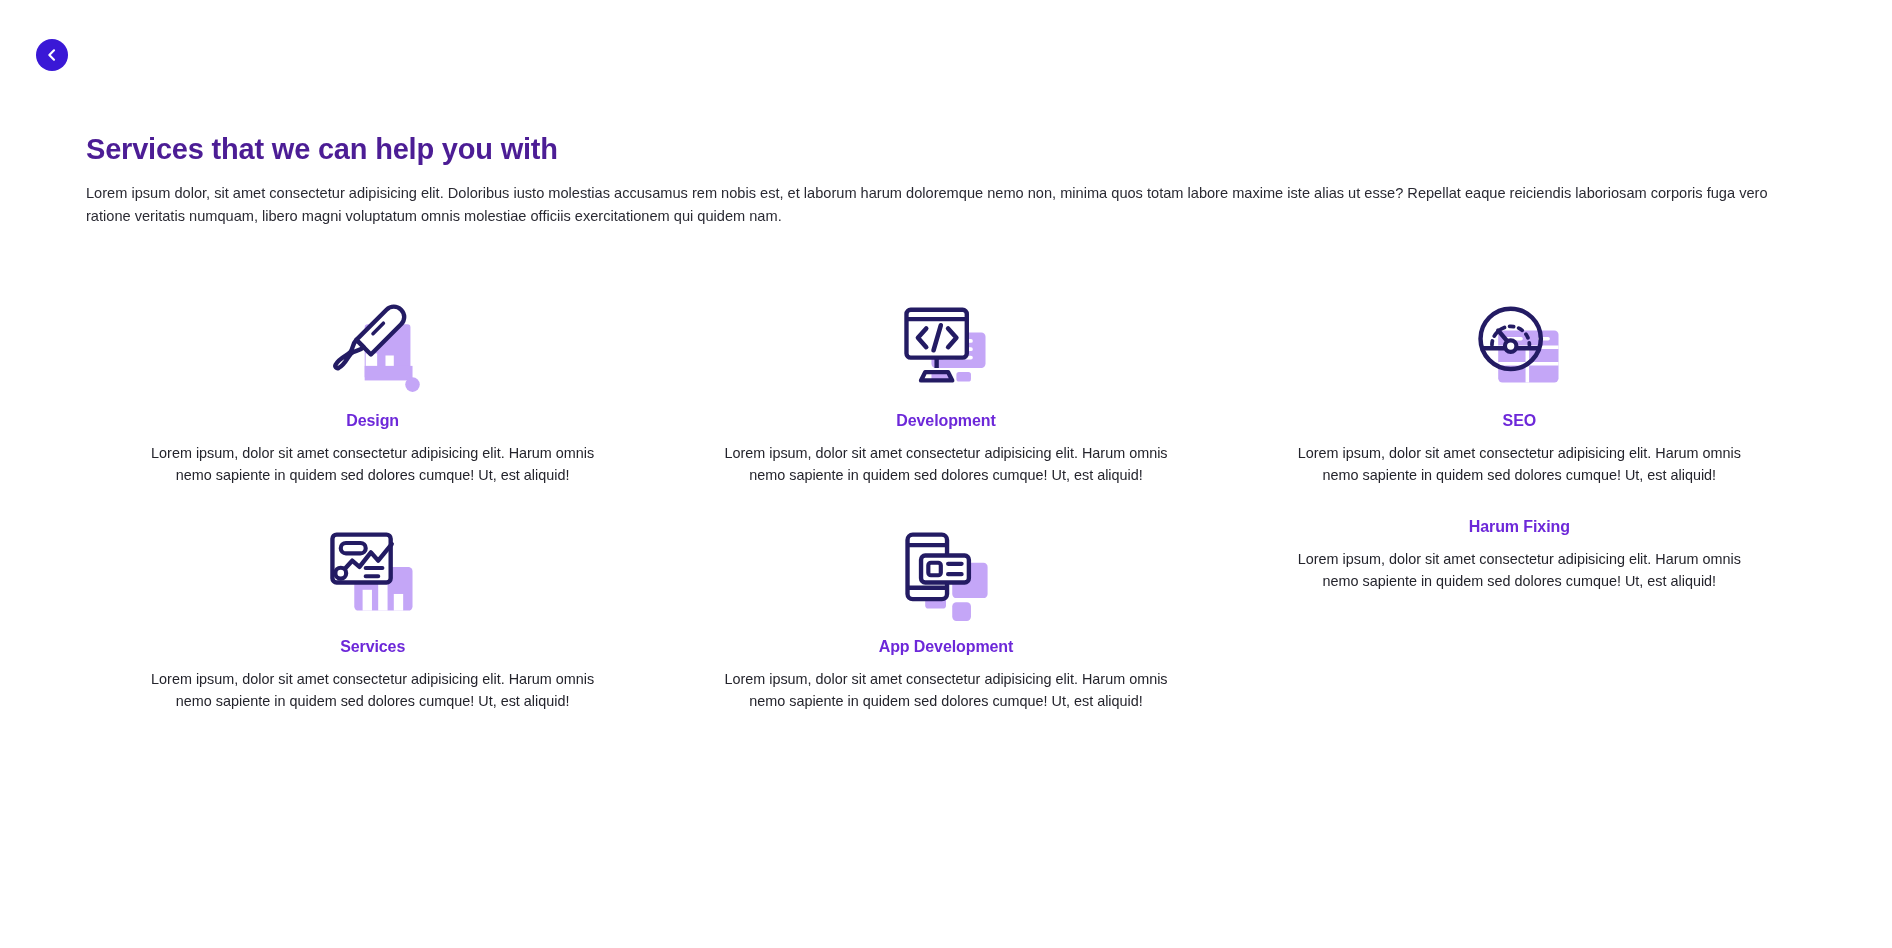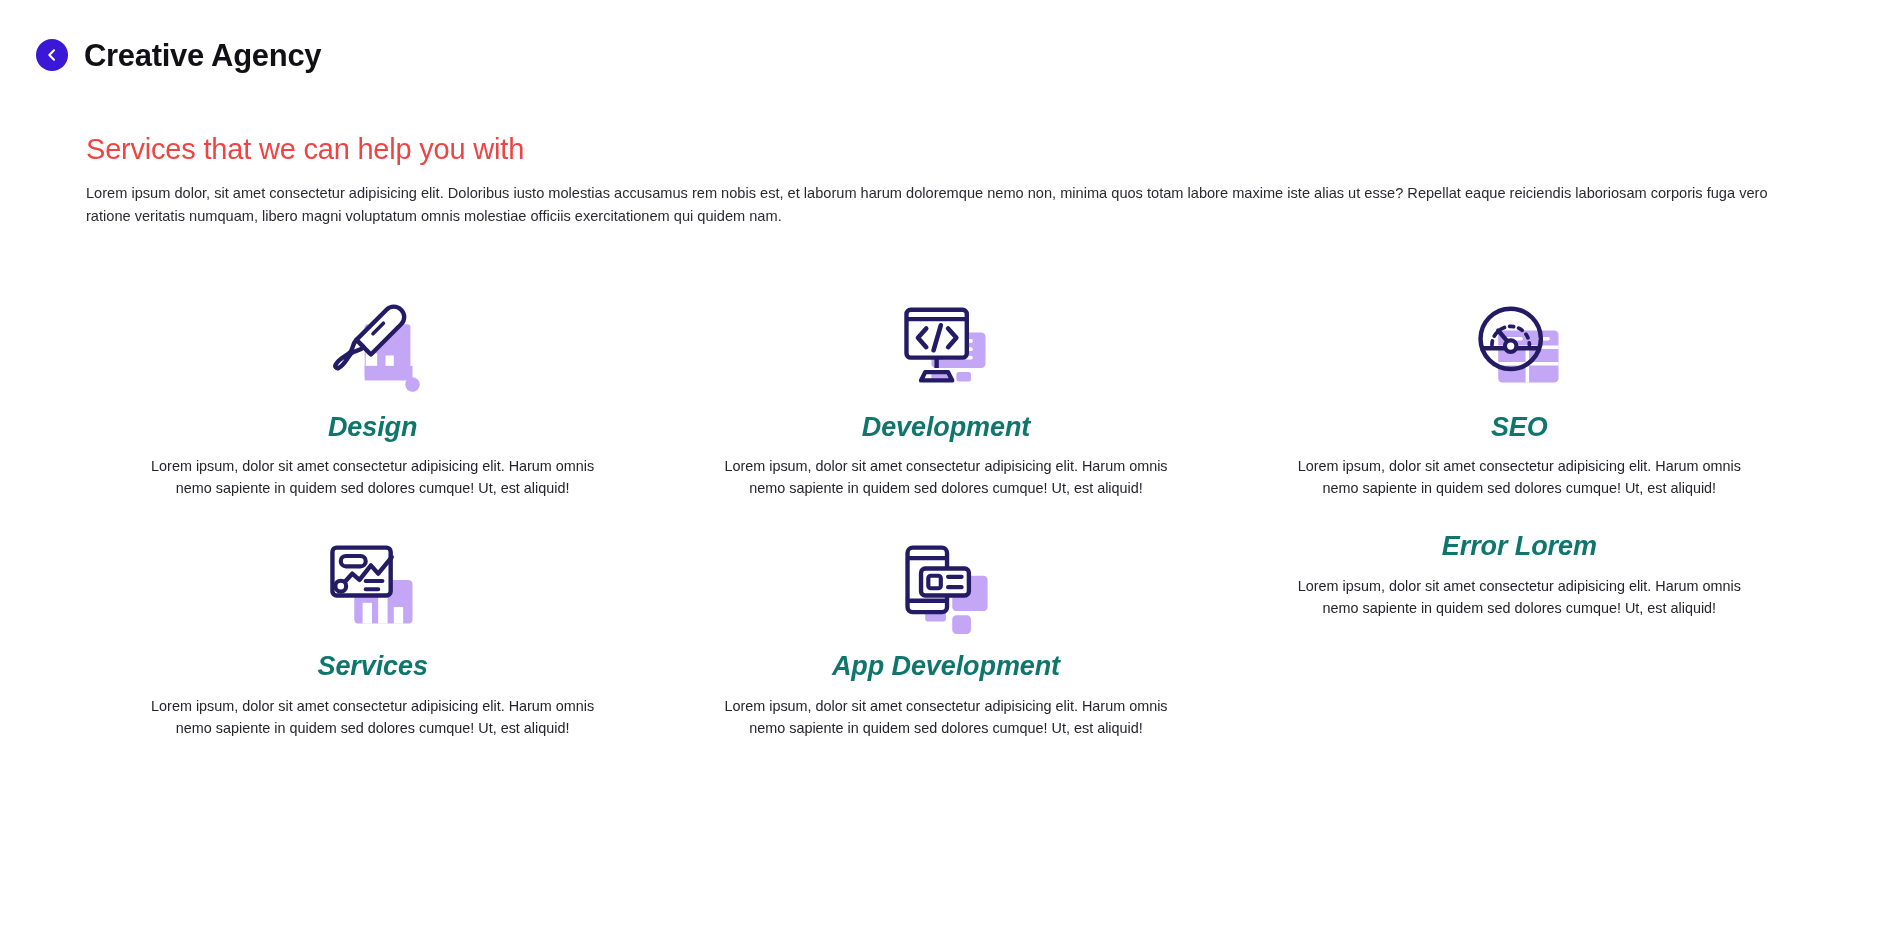--- a/index.html
+++ b/index.html
@@ -44,23 +44,23 @@
     white-space: nowrap;
   }
 
   
   .page-wrap {
     padding: 0 86px 0 86px;
   }
 
   .section-heading {
     font-size: 29px;
-    font-weight: 400;
+    font-weight: 700;
     letter-spacing: -0.2px;
-    color: #ef4444;
+    color: #4c1d95;
     margin-top: 46px;
     line-height: 1.2;
   }
 
   .section-intro {
     margin-top: 15px;
     font-size: 14.6px;
     line-height: 1.62;
     color: #2a2a33;
     max-width: 1690px;
@@ -87,48 +87,46 @@
     width: 104px;
     height: 104px;
     display: flex;
     align-items: center;
     justify-content: center;
     margin-bottom: 16px;
   }
   .service-icon svg { display: block; width: 100%; height: 100%; }
 
   .service-title {
-    font-size: 27px;
+    font-size: 16px;
     font-weight: 700;
-    color: #0f766e;
+    color: #6d28d9;
     letter-spacing: -0.1px;
     margin-bottom: 13px;
     line-height: 1.2;
-    font-style: italic;
   }
 
   .service-desc {
     font-size: 14.4px;
     line-height: 1.52;
     color: #24242c;
     max-width: 455px;
   }
 </style>
 </head>
 <body>
 
 <header class="site-header">
   <button class="back-button">
     <span>
       <svg width="16" height="16" viewBox="0 0 24 24" fill="none" stroke="#ffffff" stroke-width="3.2" stroke-linecap="round" stroke-linejoin="round">
         <polyline points="15 5 8 12 15 19"></polyline>
       </svg>
     </span>
   </button>
-  <h1 class="brand-title">Creative Agency</h1>
 </header>
 
 <main class="page-wrap">
 
   <h2 class="section-heading">Services that we can help you with</h2>
   <p class="section-intro">Lorem ipsum dolor, sit amet consectetur adipisicing elit. Doloribus iusto molestias accusamus rem nobis est, et laborum harum doloremque nemo non, minima quos totam labore maxime iste alias ut esse? Repellat eaque reiciendis laboriosam corporis fuga vero ratione veritatis numquam, libero magni voluptatum omnis molestiae officiis exercitationem qui quidem nam.</p>
 
   <section class="services-grid">
 
     <article class="service-card">
@@ -213,18 +211,18 @@
           <rect x="26" y="37" width="46" height="26" rx="4" stroke="#231b63" stroke-width="4.2" fill="#ffffff"></rect>
           <rect x="33" y="44" width="12" height="12" rx="2.5" stroke="#231b63" stroke-width="4" fill="#ffffff"></rect>
           <path d="M52 45 h13 M52 55 h13" stroke="#231b63" stroke-width="4" stroke-linecap="round"></path>
         </svg>
       </div>
       <h3 class="service-title">App Development</h3>
       <p class="service-desc">Lorem ipsum, dolor sit amet consectetur adipisicing elit. Harum omnis nemo sapiente in quidem sed dolores cumque! Ut, est aliquid!</p>
     </article>
 
     <article class="service-card">
-      <h3 class="service-title">Error Lorem</h3>
+      <h3 class="service-title">Harum Fixing</h3>
       <p class="service-desc">Lorem ipsum, dolor sit amet consectetur adipisicing elit. Harum omnis nemo sapiente in quidem sed dolores cumque! Ut, est aliquid!</p>
     </article>
 
   </section>
 </main>
 
 </body></html>

